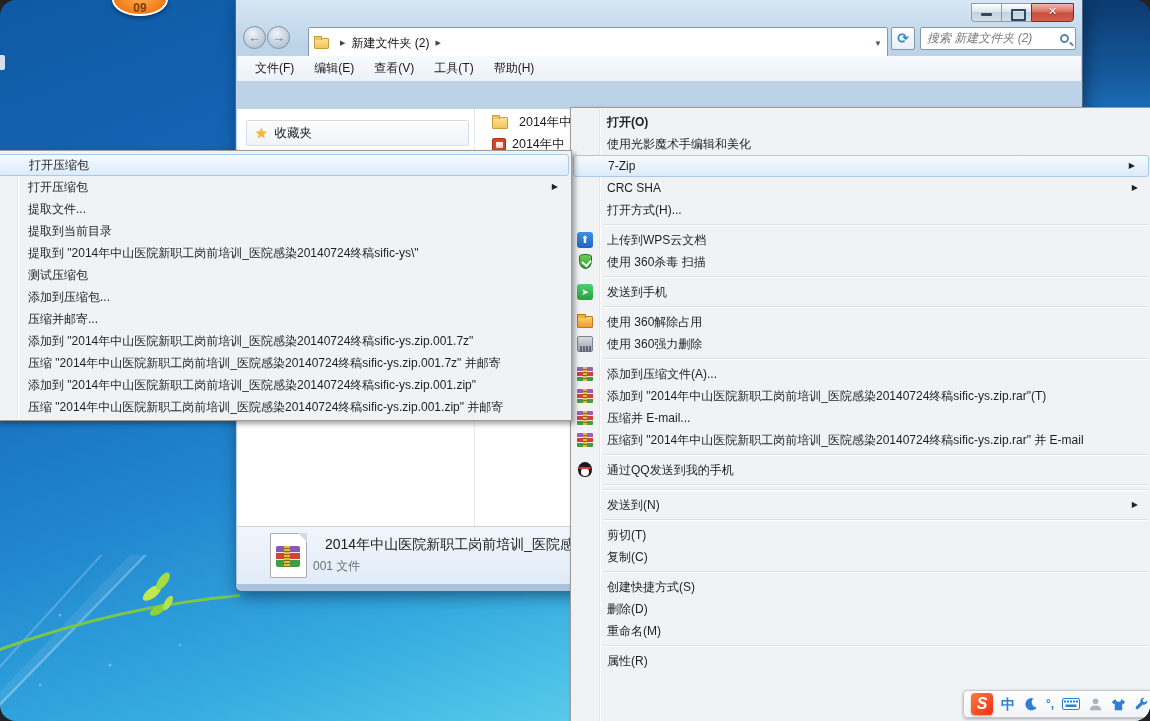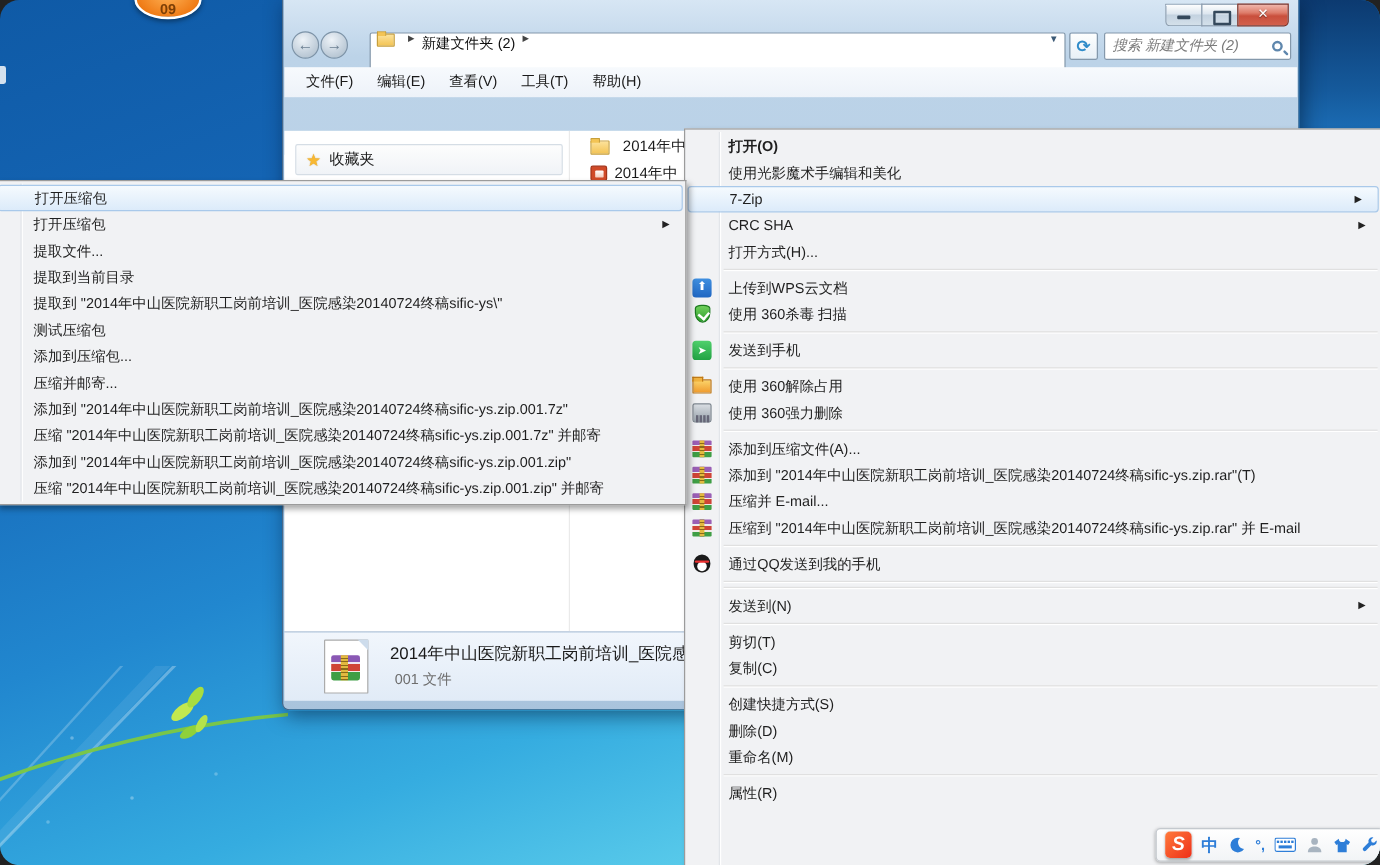--- a/index.html
+++ b/index.html
@@ -34,21 +34,21 @@
     background:linear-gradient(#f0b6ab,#dd7b69 40%,#c94f3c 55%,#d2604d);border-color:#7e2e22;}
   .cap-btn.close::before{content:"✕";position:absolute;left:0;right:0;top:1px;text-align:center;
     color:#fff;font-size:11px;font-weight:bold;text-shadow:0 1px 1px rgba(0,0,0,.5);}
 
   .nav-circle{position:absolute;top:26px;width:23px;height:23px;border-radius:50%;
     border:1px solid #7d93a7;background:radial-gradient(circle at 40% 30%,#eef3f8,#c2cfdb 60%,#a9bac8);
     color:#6d8093;text-align:center;line-height:21px;font-size:13px;font-weight:bold;}
   .back{left:7px;} .fwd{left:31px;}
 
   .addressbar{position:absolute;left:72px;top:27px;width:580px;height:32px;background:#fff;
-    border:1px solid #8498ab;border-radius:2px;display:flex;align-items:flex-start;padding:0 5px;font-size:12px;color:#111;}
+    border:1px solid #8498ab;border-radius:2px;display:flex;align-items:center;padding:0 5px;font-size:12px;color:#111;}
   .mini-folder{width:15px;height:11px;background:linear-gradient(#fce29a,#f3c455);border:1px solid #c79f3a;border-radius:1px;position:relative;margin-right:5px;flex:none;}
   .mini-folder::before{content:"";position:absolute;left:-1px;top:-3px;width:6px;height:3px;background:#f3c455;border:1px solid #c79f3a;border-bottom:none;border-radius:1px 1px 0 0;}
   .crumb-sep{font-size:7px;color:#444;margin:0 6px;}
   .addr-caret{margin-left:auto;font-size:8px;color:#3c5a76;}
   .refresh-btn{position:absolute;left:655px;top:27px;width:24px;height:23px;border:1px solid #8498ab;border-radius:2px;
     background:linear-gradient(#fdfefe,#e8f0f7);text-align:center;}
   .refresh-btn::before{content:"⟳";color:#2f8bc9;font-size:14px;font-weight:bold;line-height:21px;}
   .searchbox{position:absolute;left:684px;top:27px;width:156px;height:23px;background:#fff;border:1px solid #8498ab;border-radius:2px;
     display:flex;align-items:center;padding:0 6px;}
   .search-ph{font-size:12px;color:#7b7b7b;font-style:italic;white-space:nowrap;overflow:hidden;}
@@ -84,21 +84,21 @@
   .details{position:absolute;left:1px;right:1px;bottom:7px;height:58px;
     background:linear-gradient(#f1f6fc,#e1ebf7);border-top:1px solid #c5d2e0;}
   .big-file-icon{position:absolute;left:33px;top:6px;width:37px;height:45px;background:#fff;border:1px solid #ababab;border-radius:1px;}
   .big-file-icon::before{content:"";position:absolute;right:-1px;top:-1px;border-style:solid;border-width:0 9px 9px 0;border-color:transparent #cddcec transparent transparent;}
   .rar-books{position:absolute;left:5px;top:12px;width:24px;height:21px;
     background:linear-gradient(180deg,#8a58b4 0 6px,#ece6f2 6px 7px,#cf4436 7px 13px,#f4eae8 13px 14px,#3f9e45 14px 21px);
     border-radius:2px;}
   .rar-books::after{content:"";position:absolute;left:8px;top:0;bottom:0;width:6px;
     background:repeating-linear-gradient(180deg,#e3b93f 0 2px,#8a6a1a 2px 3px);}
   .detail-name{position:absolute;left:88px;top:9px;font-size:14px;color:#1a1a1a;white-space:nowrap;}
-  .detail-info{position:absolute;left:92px;top:31px;font-size:12px;color:#6e6e6e;}
+  .detail-info{position:absolute;left:76px;top:31px;font-size:12px;color:#6e6e6e;}
 
   
   .menu{position:absolute;background:#f1f2f4;border:1px solid #9b9b9b;box-shadow:3px 3px 5px rgba(0,0,0,.35);padding:3px 0;}
   .context-menu{left:570px;top:107px;width:582px;height:625px;z-index:10;}
   .submenu{left:-4px;top:150px;width:576px;height:271px;z-index:11;border-left:none;}
   .menu .gutter{position:absolute;top:2px;bottom:2px;width:1px;background:#e2e5e9;box-shadow:1px 0 0 #fff;}
   .context-menu .gutter{left:28px;} .submenu .gutter{left:21px;}
   .menu-item{position:relative;height:22px;line-height:22px;font-size:12px;color:#1f1f1f;white-space:nowrap;}
   .context-menu .menu-item{padding-left:36px;}
   .submenu .menu-item{padding-left:32px;}

